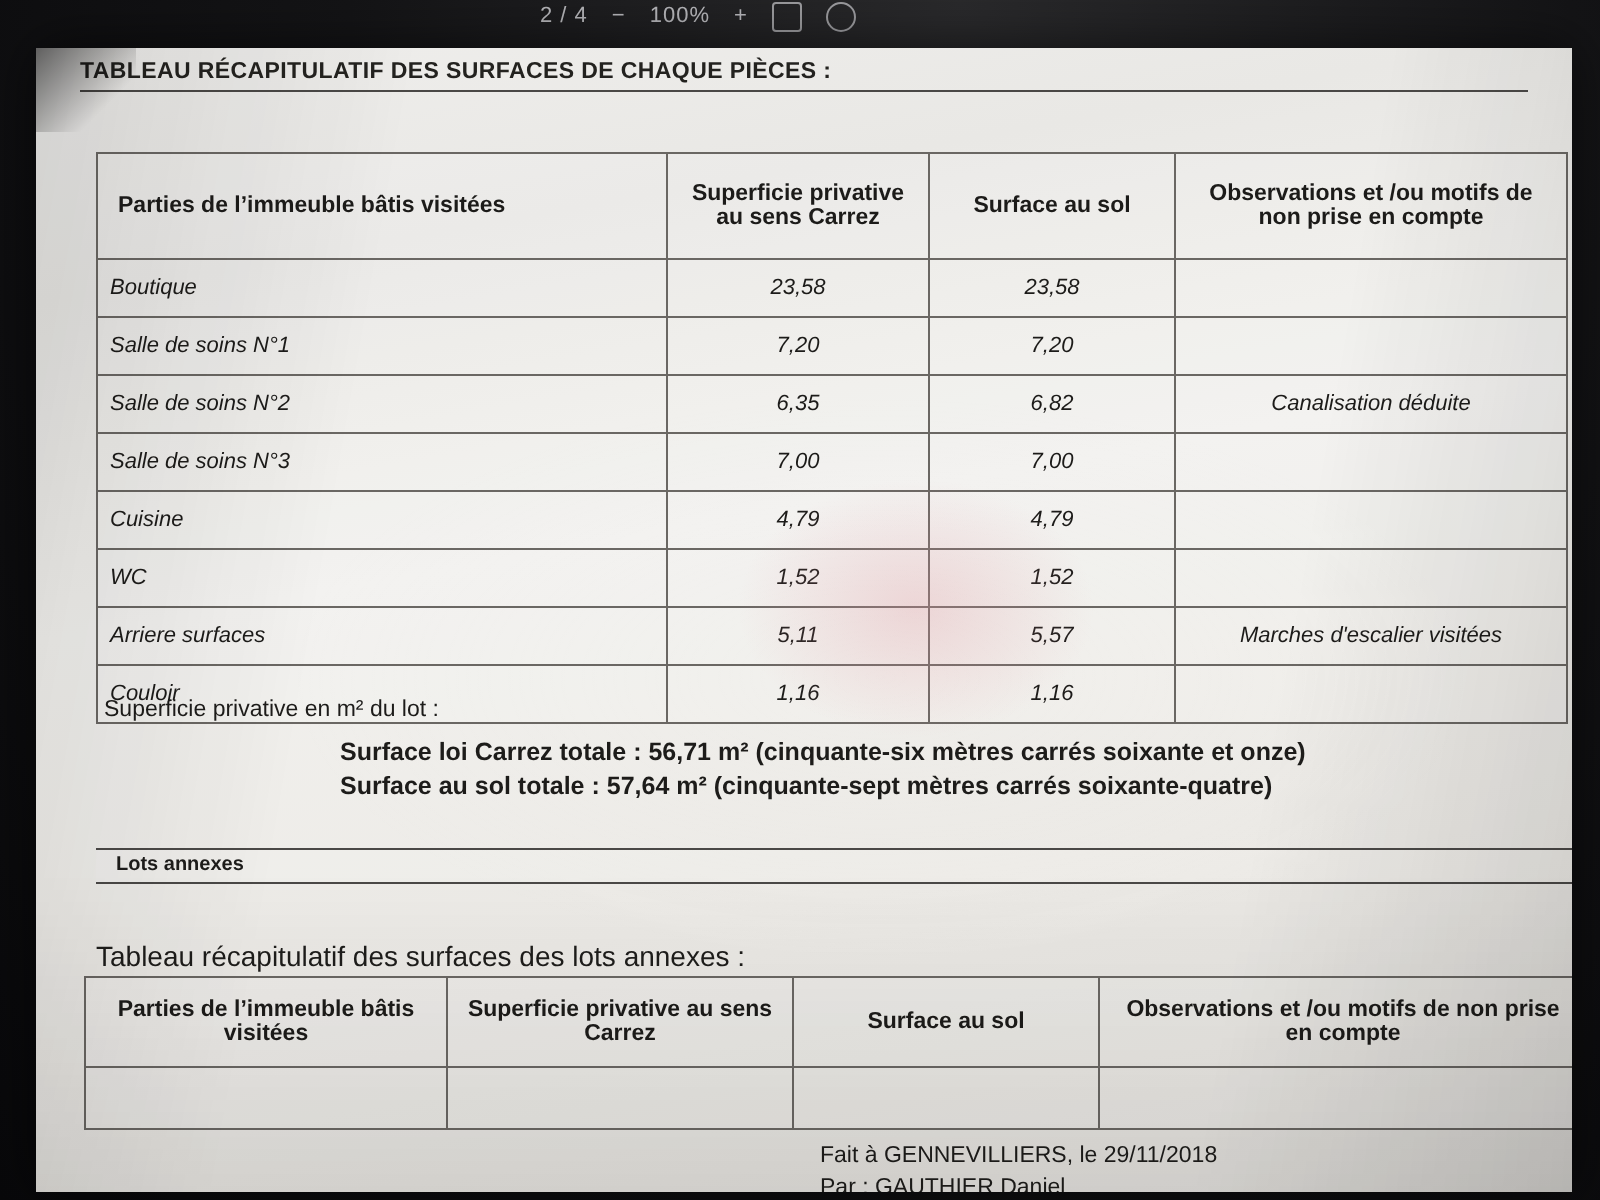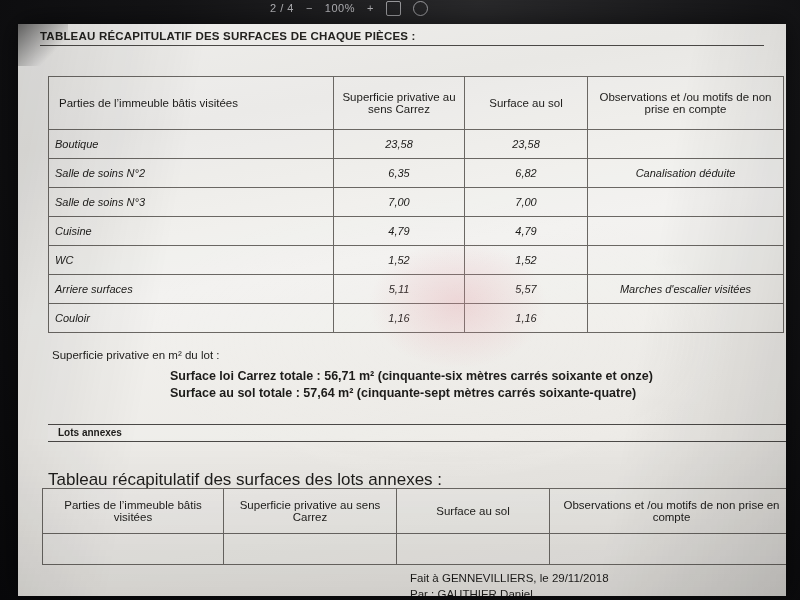--- a/index.html
+++ b/index.html
@@ -115,21 +115,21 @@
     font-size: 11px;
     color: #1c1b19;
     background: rgba(255,255,255,.12);
   }
   table.surf th, table.surf td {
     border: 1px solid #6a6763;
     padding: 4px 6px;
     vertical-align: middle;
   }
   table.surf thead th {
-    font-weight: normal;
+    font-weight: bold;
     text-align: center;
     font-size: 11.5px;
     height: 44px;
     margin-top: 32px;
   }
   table.surf thead th.left-head { text-align: left; padding-left: 10px; }
   table.surf tbody td { height: 20px; font-style: italic; }
   td.c { text-align: center; }
   td.l { text-align: left; }
 
@@ -160,21 +160,21 @@
     color: #1d1c1a;
     padding: 2px 0 3px 10px;
     border-top: 1px solid #4a4846;
     border-bottom: 1px solid #4a4846;
     box-sizing: border-box;
     background: rgba(255,255,255,.10);
   }
   #annex-intro {
     position: absolute;
     left: 30px; top: 446px;
-    font-size: 17px;
+    font-size: 14px;
   }
 
   #table-annex { left: 24px; top: 464px; width: 752px; }
   #table-annex thead th { height: 36px; font-size: 11.5px; }
   #table-annex tbody td { height: 22px; }
 
   
   #footer {
     position: absolute;
     left: 392px; top: 546px;
@@ -225,20 +225,26 @@
         </tr>
       </thead>
       <tbody>
         <tr>
           <td class="l">Boutique</td>
           <td class="c">23,58</td>
           <td class="c">23,58</td>
           <td class="c"></td>
         </tr>
         <tr>
+          <td class="l">Salle de soins N°1</td>
+          <td class="c">7,20</td>
+          <td class="c">7,20</td>
+          <td class="c"></td>
+        </tr>
+        <tr>
           <td class="l">Salle de soins N°2</td>
           <td class="c">6,35</td>
           <td class="c">6,82</td>
           <td class="c">Canalisation déduite</td>
         </tr>
         <tr>
           <td class="l">Salle de soins N°3</td>
           <td class="c">7,00</td>
           <td class="c">7,00</td>
           <td class="c"></td>

